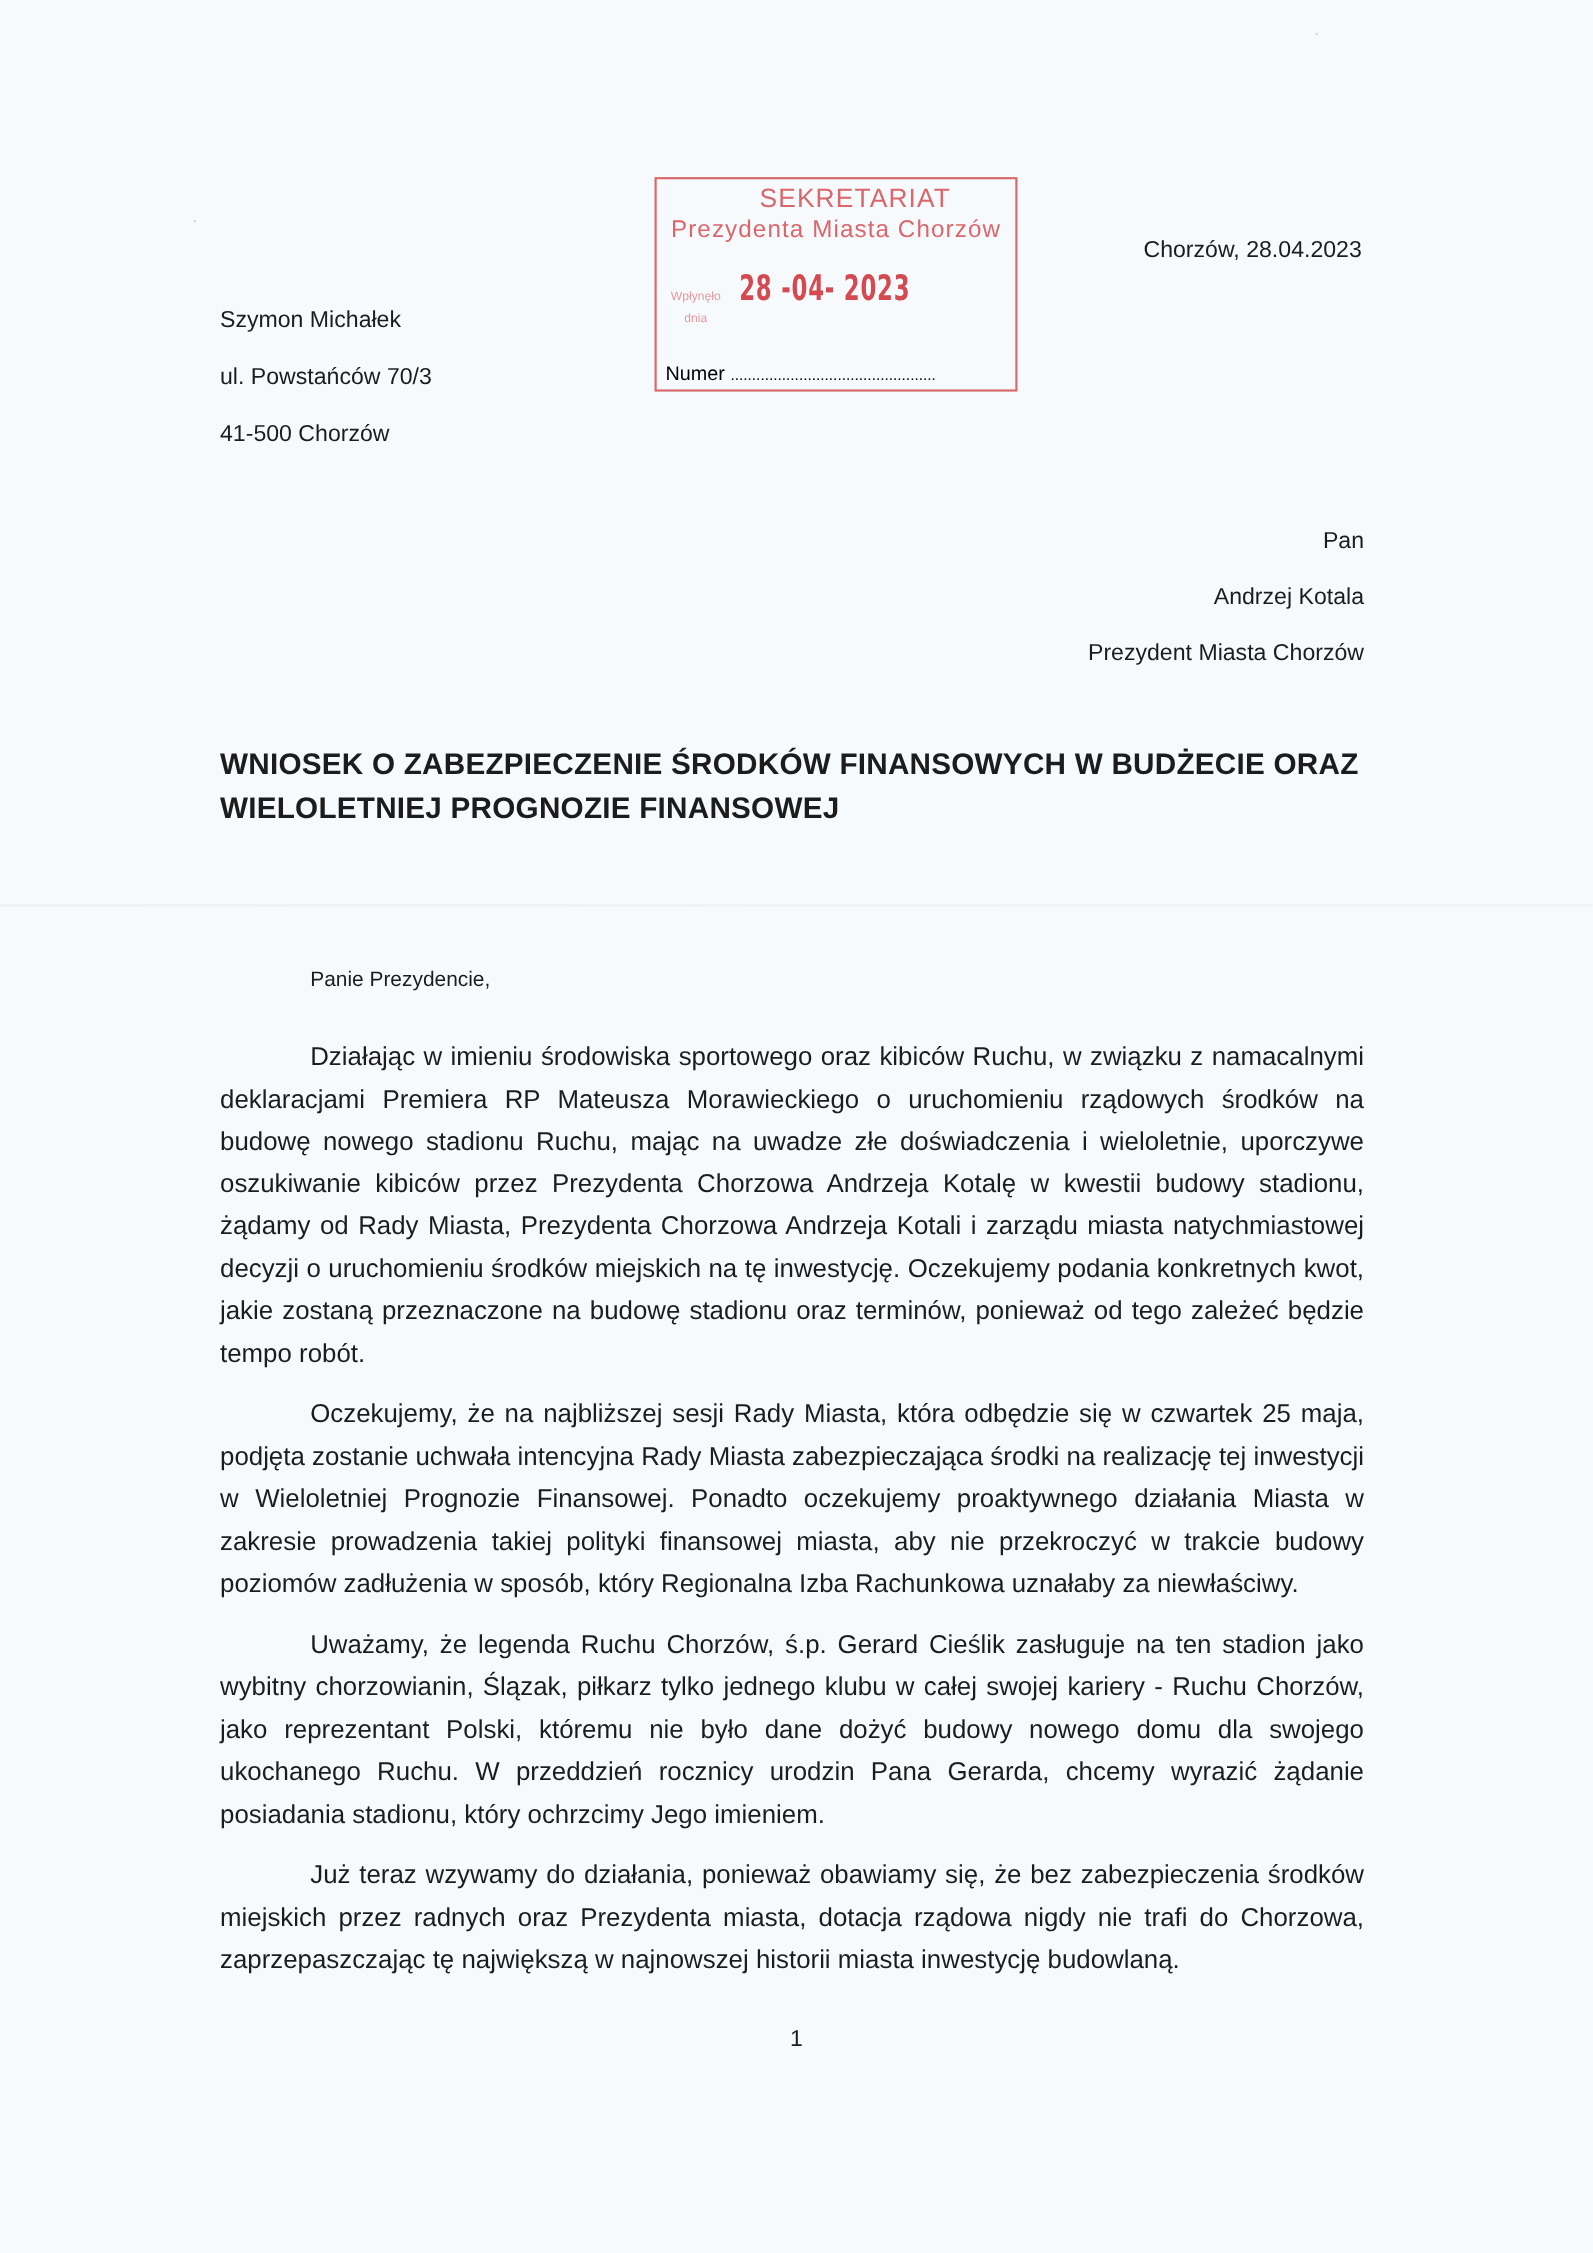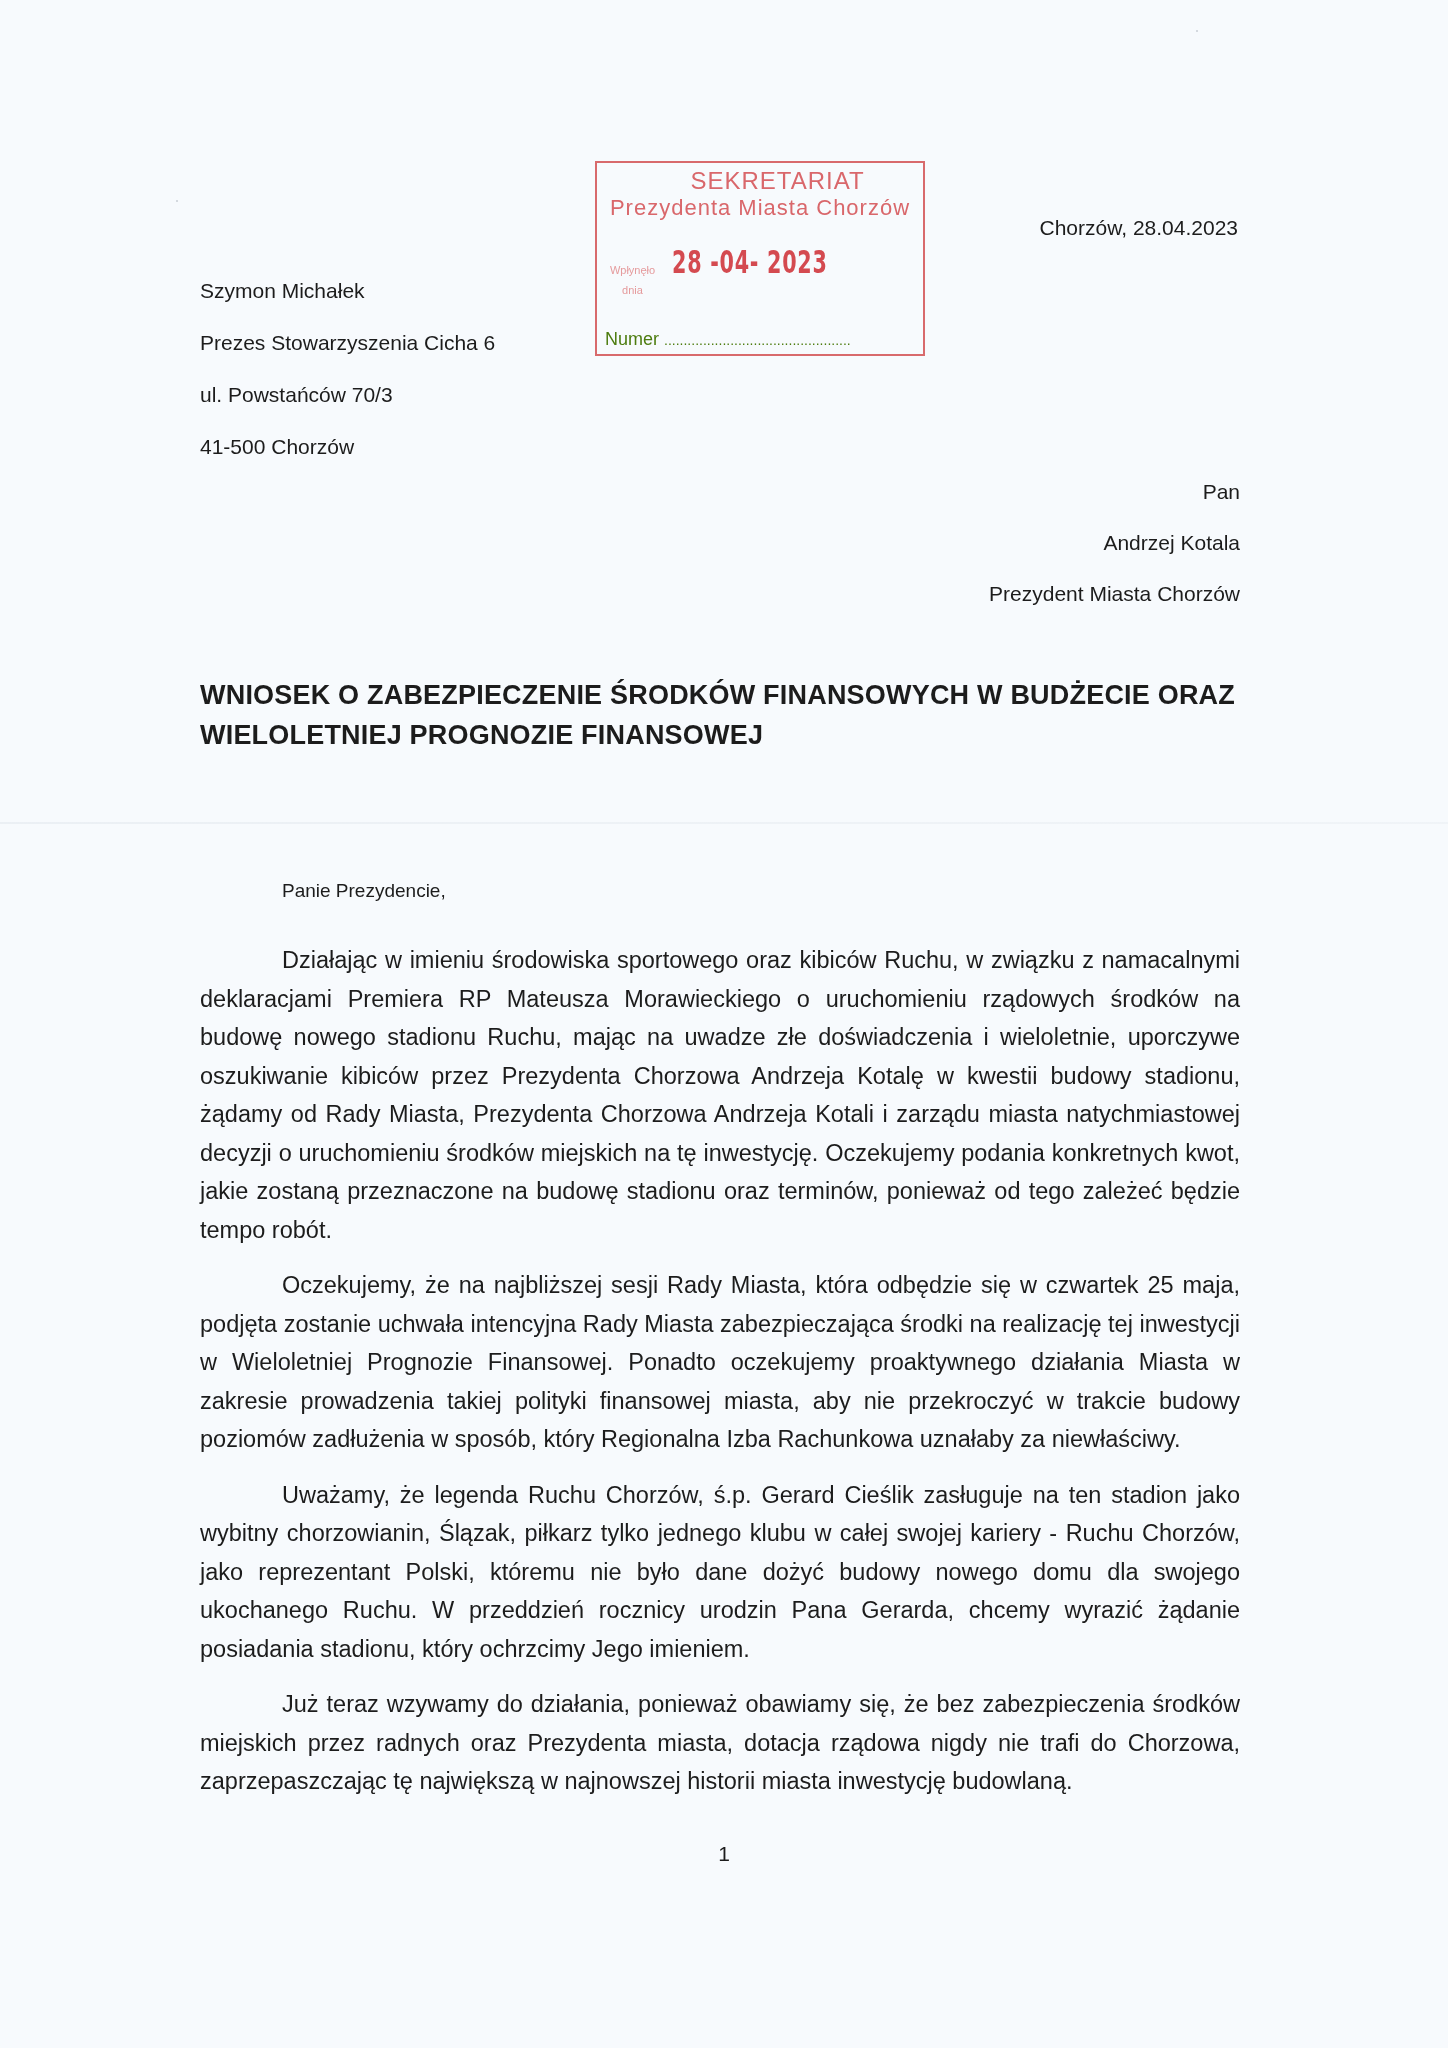--- a/index.html
+++ b/index.html
@@ -42,21 +42,21 @@
     }
     .stamp .st-date {
       position: absolute; left: 75px; top: 80px;
       font-family: "DejaVu Sans Condensed", "DejaVu Sans", sans-serif;
       font-size: 32px; font-weight: bold; color: #d44a50;
       letter-spacing: 1px; transform: scaleX(0.72); transform-origin: left center;
       white-space: nowrap;
     }
     .stamp .st-number {
       position: absolute; left: 8px; bottom: 4px; right: 6px;
-      font-size: 18px; color: #4d7c0f; white-space: nowrap; overflow: hidden;
+      font-size: 18px; color: #000000; white-space: nowrap; overflow: hidden;
     }
     .stamp .st-number .dots { font-size: 14px; letter-spacing: 0; }
     .place-date {
       position: absolute; right: 210px; top: 216px;
       font-size: 21px; white-space: nowrap;
     }
     .recipient {
       position: absolute; right: 208px; top: 466px;
       text-align: right; font-size: 21px; line-height: 51px;
     }
@@ -82,21 +82,20 @@
   </style>
 </head>
 <body>
 
 <div class="fold"></div>
 <div class="speck" style="left:1196px; top:30px;"></div>
 <div class="speck" style="left:176px; top:200px;"></div>
 
 <div class="sender">
   <div>Szymon Michałek</div>
-  <div>Prezes Stowarzyszenia Cicha 6</div>
   <div>ul. Powstańców 70/3</div>
   <div>41-500 Chorzów</div>
 </div>
 
 <div class="stamp">
   <div class="st-title">SEKRETARIAT</div>
   <div class="st-sub">Prezydenta Miasta Chorzów</div>
   <div class="st-received">
     <div>Wpłynęło</div>
     <div>dnia</div>

